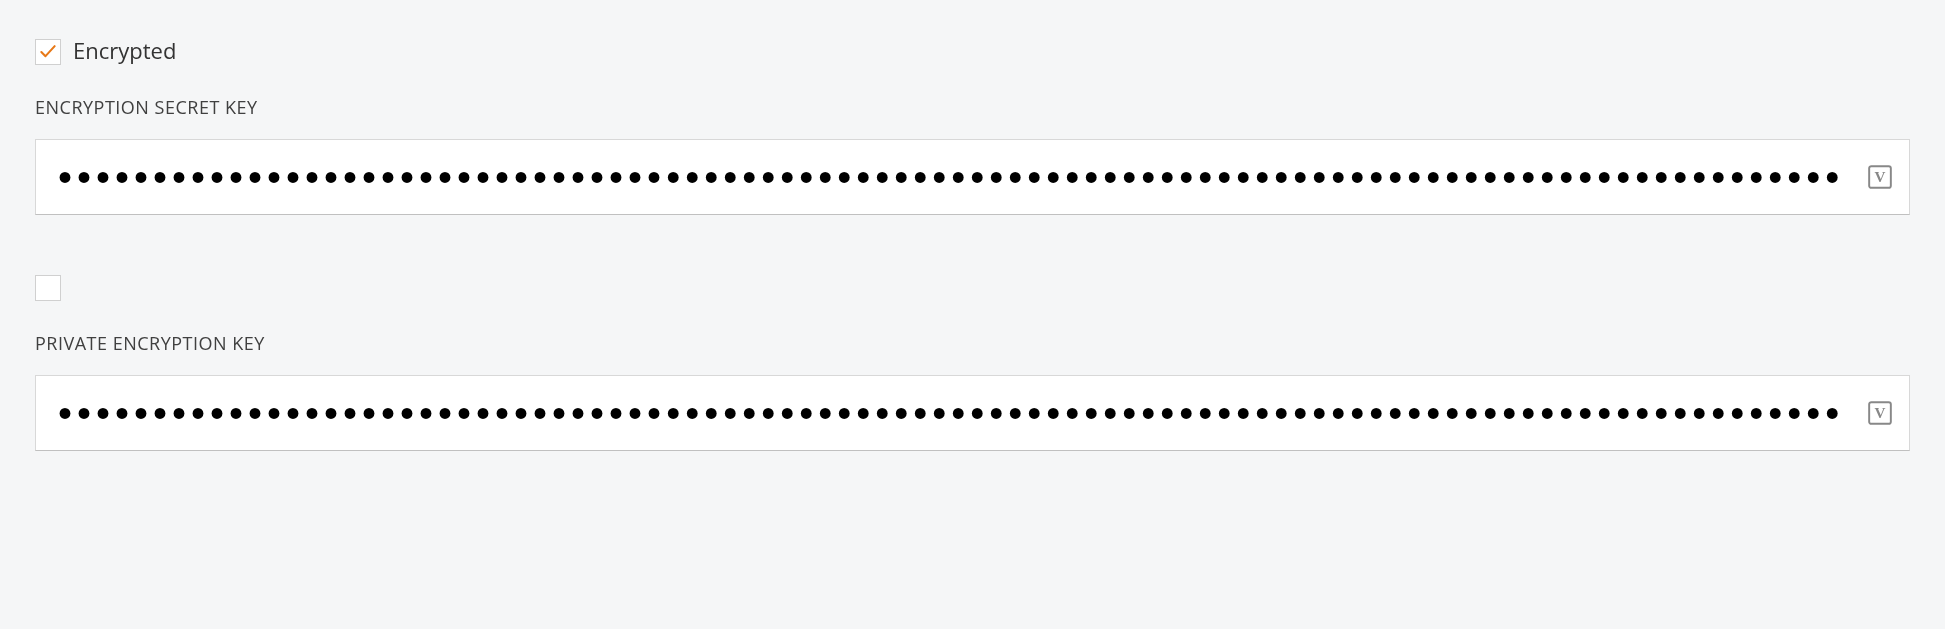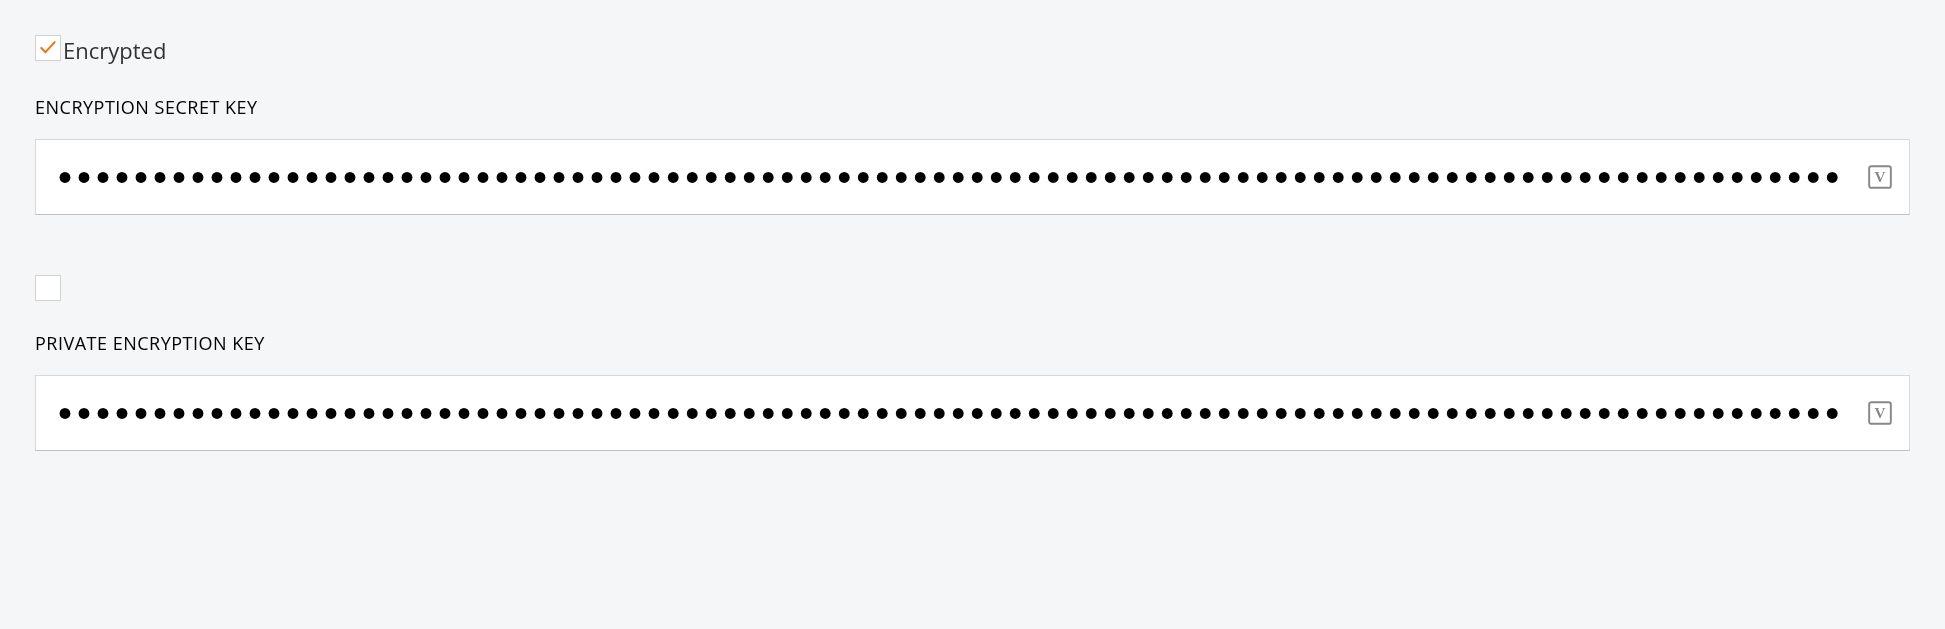--- a/index.html
+++ b/index.html
@@ -8,22 +8,22 @@
       box-sizing: border-box;
     }
     body {
       font-family: "Open Sans", "Helvetica Neue", Arial, sans-serif;
       background-color: #f5f6f7;
       padding: 35px;
       width: 1945px;
     }
     .checkbox-row {
       display: flex;
-      align-items: flex-start;
-      gap: 2px;
+      align-items: flex-end;
+      gap: 12px;
       margin-bottom: 30px;
     }
     .checkbox {
       width: 26px;
       height: 26px;
       border: 1px solid #d0d0d0;
       background: #fff;
       display: flex;
       align-items: center;
       justify-content: center;
@@ -39,21 +39,21 @@
       height: 20px;
     }
     .checkbox-label {
       font-size: 22px;
       color: #333;
       font-weight: 400;
     }
     .field-label {
       font-size: 18px;
       letter-spacing: 0.5px;
-      color: #000000;
+      color: #404040;
       text-transform: uppercase;
       margin-bottom: 20px;
       font-weight: 400;
     }
     .field-wrapper {
       position: relative;
       margin-bottom: 60px;
     }
     .password-input {
       width: 100%;

